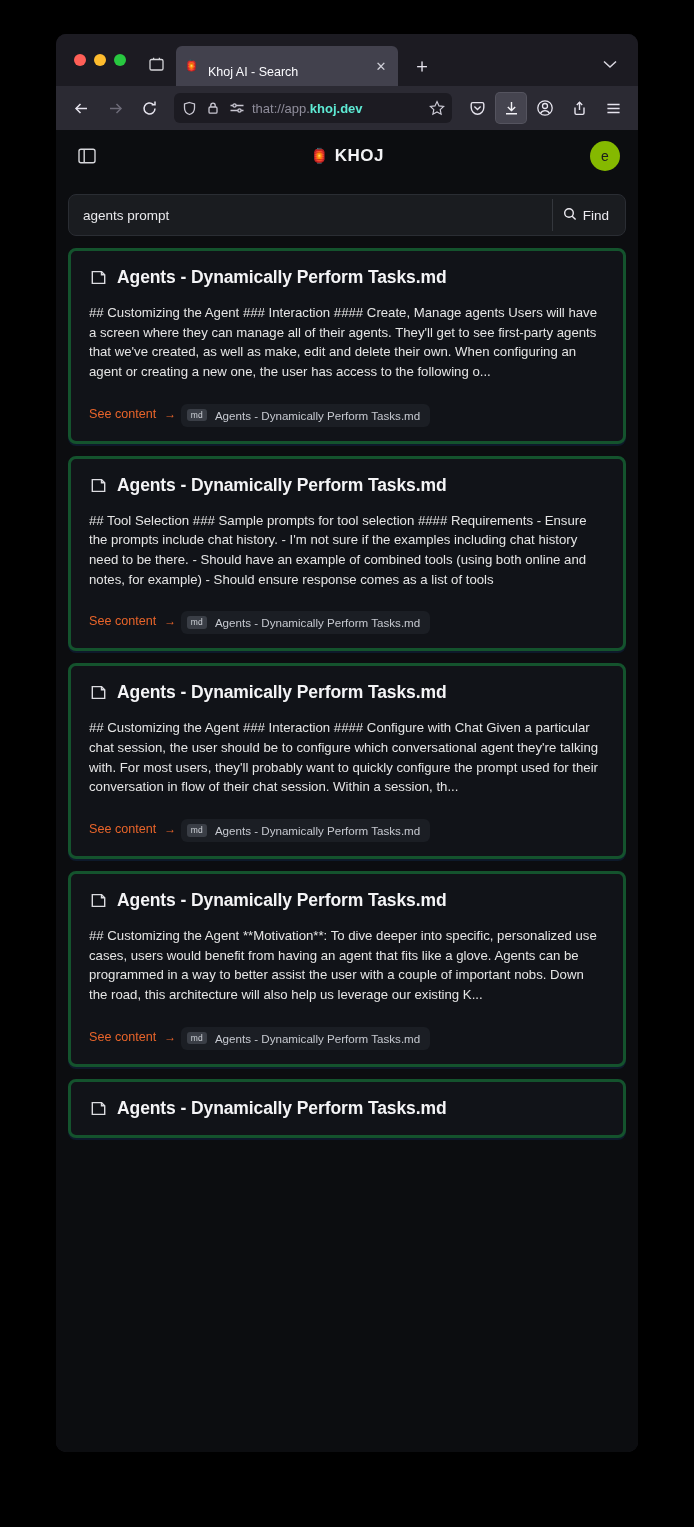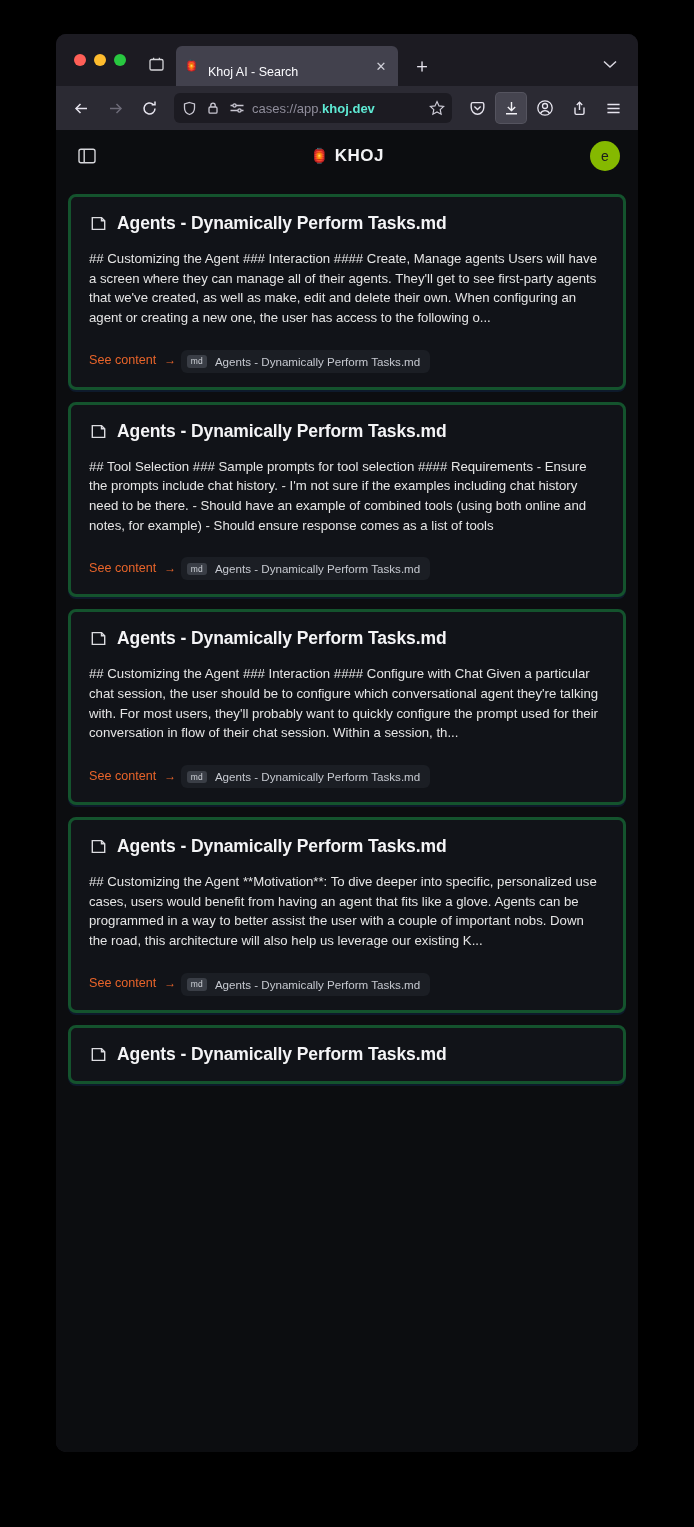--- a/index.html
+++ b/index.html
@@ -278,21 +278,21 @@
     align-items: center;
     gap: 8px;
     color: #e8642a;
     font-size: 12.6px;
     font-weight: 400;
   }
   .see-content .arrow { font-size: 12px; }
   .chip {
     margin-top: 22px;
     display: inline-flex;
-    align-items: flex-end;
+    align-items: flex-start;
     gap: 8px;
     background: #1b1e24;
     border-radius: 6px;
     padding: 5px 10px 5px 6px;
   }
   .chip-badge {
     background: #3a3e46;
     color: #cfd2d8;
     border-radius: 3px;
     font-size: 8.5px;
@@ -376,21 +376,21 @@
         </svg>
       </span>
       <span class="url-icon">
         <svg width="16" height="14" viewBox="0 0 16 14" fill="none" stroke="#c9c7d2" stroke-width="1.3">
           <line x1="1.5" y1="4.5" x2="14.5" y2="4.5"></line>
           <line x1="1.5" y1="9.5" x2="14.5" y2="9.5"></line>
           <circle cx="5.5" cy="4.5" r="1.6" fill="#2b2a33"></circle>
           <circle cx="10.5" cy="9.5" r="1.6" fill="#2b2a33"></circle>
         </svg>
       </span>
-      <span class="url-text"><span>cases://app.</span><b>khoj.dev</b></span>
+      <span class="url-text"><span>that://app.</span><b>khoj.dev</b></span>
       <span class="url-icon star">
         <svg width="16" height="16" viewBox="0 0 16 16" fill="none" stroke="#cdcbd6" stroke-width="1.2">
           <polygon points="8,1.6 10,5.9 14.6,6.4 11.2,9.6 12.1,14.2 8,12 3.9,14.2 4.8,9.6 1.4,6.4 6,5.9"></polygon>
         </svg>
       </span>
     </div>
 
     <div class="navbtn">
       <svg width="17" height="17" viewBox="0 0 17 17" fill="none" stroke="#e6e4ee" stroke-width="1.4">
         <path d="M2.2 4.2c0-.9.7-1.6 1.6-1.6h9.4c.9 0 1.6.7 1.6 1.6v3.4c0 3.6-2.9 6.6-6.3 6.6S2.2 11.2 2.2 7.6z"></path>
@@ -436,20 +436,32 @@
           <line x1="7.2" y1="2.2" x2="7.2" y2="15.8"></line>
         </svg>
       </div>
       <div class="brand">
         <span class="brand-emoji">🏮</span>
         <span class="brand-text">KHOJ</span>
       </div>
       <div class="avatar">e</div>
     </div>
 
+    <div class="searchwrap">
+      <input class="searchinput" type="text" value="agents prompt" style="">
+      <div class="findbtn">
+        <span>
+          <svg width="14" height="14" viewBox="0 0 14 14" fill="none" stroke="#eceaf0" stroke-width="1.4">
+            <circle cx="6" cy="6" r="4.3"></circle>
+            <line x1="9.2" y1="9.2" x2="12.6" y2="12.6"></line>
+          </svg>
+        </span>
+        <span>Find</span>
+      </div>
+    </div>
 
     <div class="results">
 
       <div class="card">
         <div class="card-head">
           <span class="doc-icon">
             <svg width="17" height="17" viewBox="0 0 17 17" fill="none" stroke="#dcdce0" stroke-width="1.4">
               <path d="M2.3 2.6h9.2l3.2 3.2v8.6H2.3z"></path>
               <polyline points="11.5,2.6 11.5,5.8 14.7,5.8"></polyline>
             </svg>

